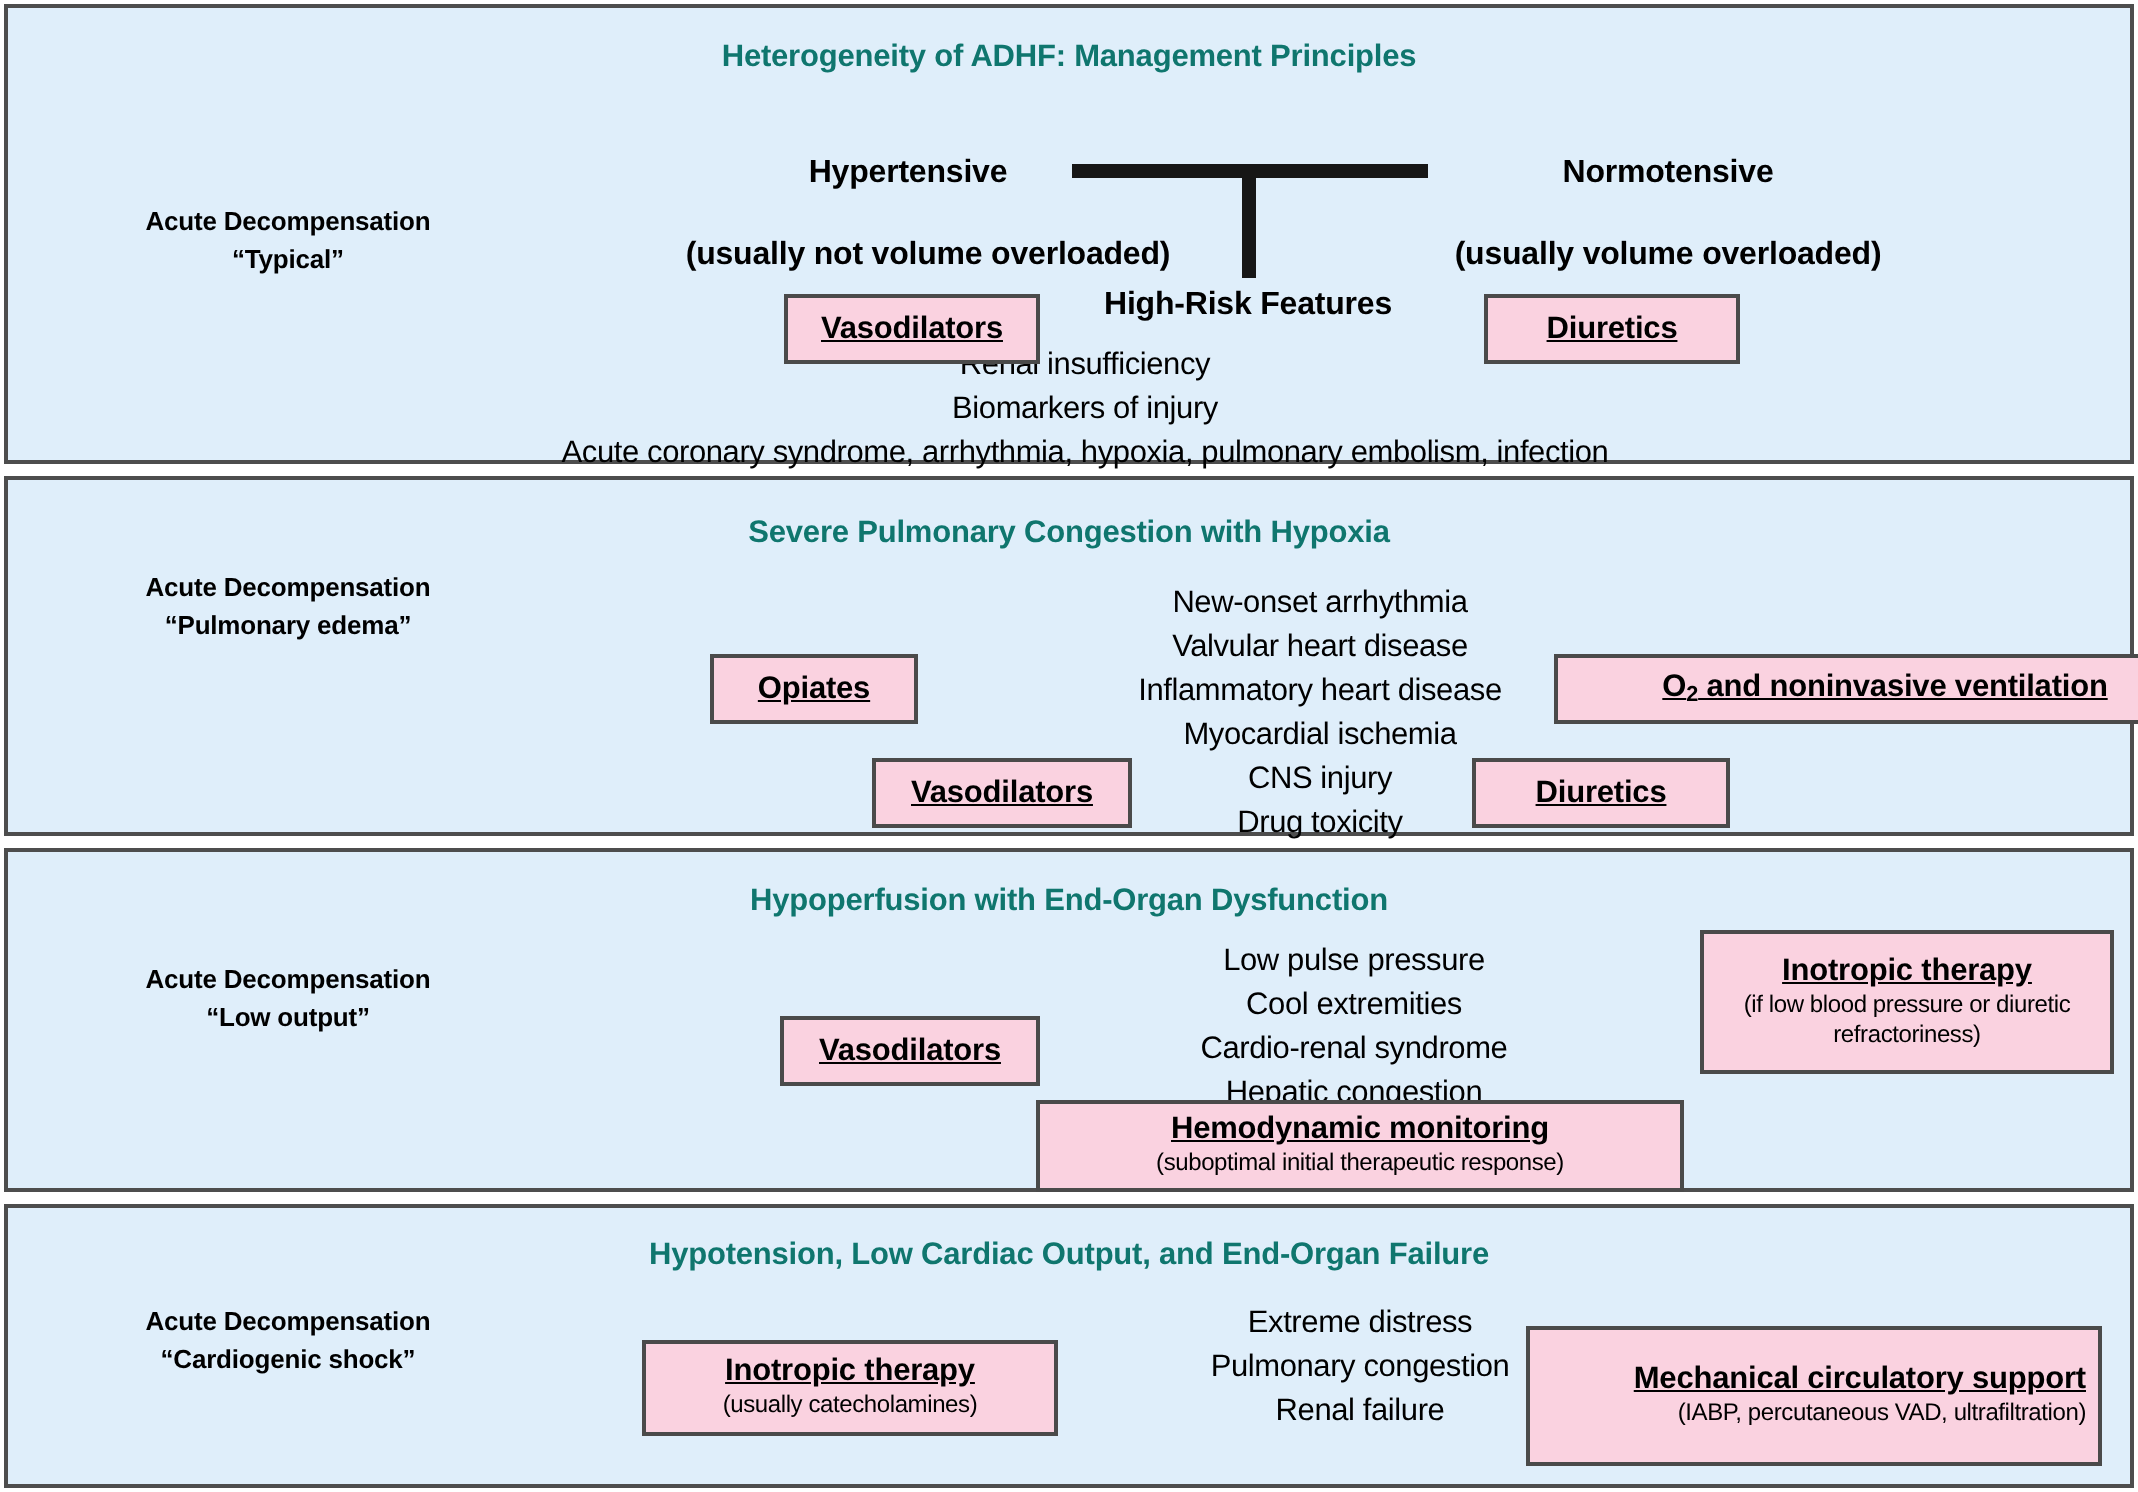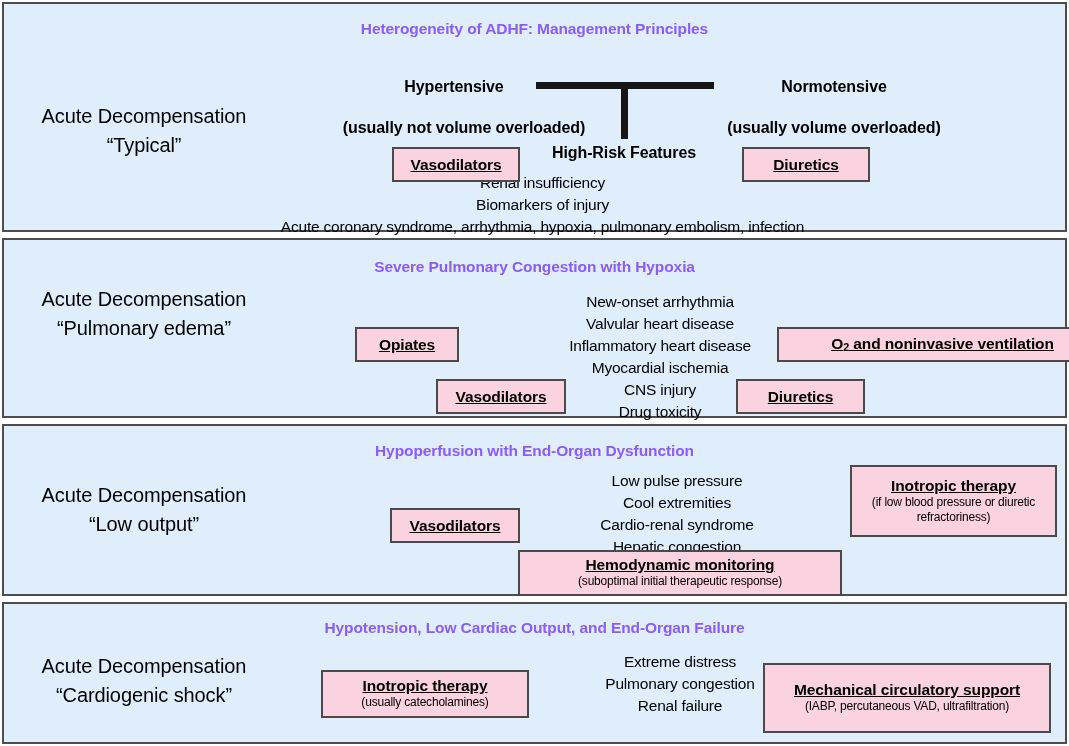--- a/index.html
+++ b/index.html
@@ -28,31 +28,31 @@
   }
   #panel-1 { top: 2px;   height: 230px; }
   #panel-2 { top: 238px; height: 180px; }
   #panel-3 { top: 424px; height: 172px; }
   #panel-4 { top: 602px; height: 142px; }
 
   .abs { position: absolute; }
 
   .row-label {
     text-align: center;
-    font-weight: normal;
-    font-size: 20px;
+    font-weight: bold;
+    font-size: 13px;
     color: #000;
     line-height: 1.45;
     letter-spacing: -0.1px;
   }
   .panel-title {
     text-align: center;
     font-weight: bold;
     font-size: 15.5px;
-    color: #8b5cf6;
+    color: #0f766e;
     letter-spacing: -0.1px;
   }
   .bold-line {
     text-align: center;
     font-size: 16px;
     font-weight: bold;
     color: #000;
     white-space: nowrap;
     letter-spacing: -0.1px;
   }
@@ -221,19 +221,19 @@
       <div>Extreme distress</div>
       <div>Pulmonary congestion</div>
       <div>Renal failure</div>
     </div>
 
     <div class="pill" style="left:317px; top:66px; width:208px; height:48px;">
       <span class="pill-title">Inotropic therapy</span>
       <span class="pill-sub">(usually catecholamines)</span>
     </div>
 
-    <div class="pill" style="left:759px; top:59px; width:288px; height:70px; padding:2px 6px;">
+    <div class="pill" style="left:759px; top:59px; width:288px; height:70px; padding:2px 6px;align-items:flex-end;">
       <span class="pill-title">Mechanical circulatory support</span>
       <span class="pill-sub wrap">(IABP, percutaneous VAD, ultrafiltration)</span>
     </div>
   </div>
 
 </div>
 
 </body></html>

